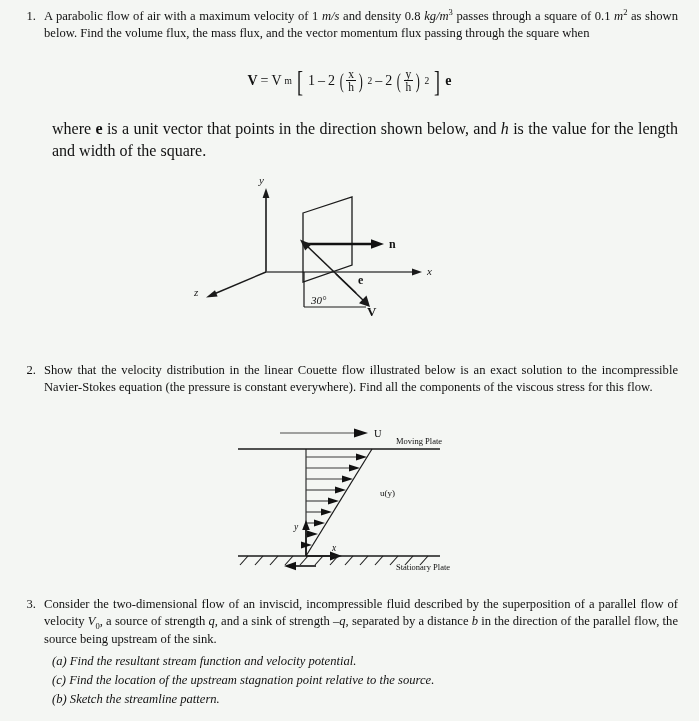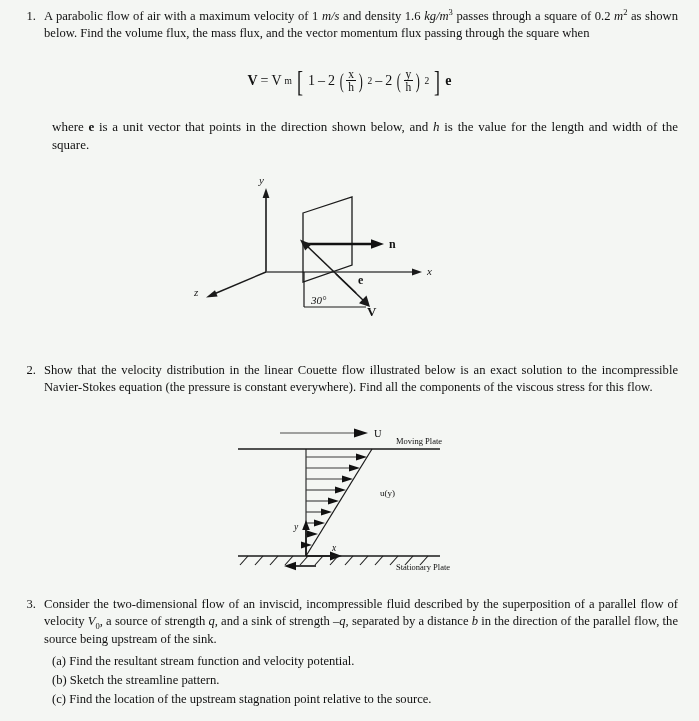--- a/index.html
+++ b/index.html
@@ -40,31 +40,32 @@
     flex: 1 1 auto;
     text-align: justify;
   }
   .ptext em, .it { }
   .bf { font-weight: bold; }
   sup { font-size: 0.68em; vertical-align: super; line-height: 0; }
   sub { font-size: 0.68em; vertical-align: sub; line-height: 0; }
 
   #prob1 { left: 18px; top: 8px;  width: 660px; }
   #where-note { position: absolute; left: 52px; top: 118px; width: 626px;
-                font-size: 13px; line-height: 1.37; text-align: justify; }
+                font-size: 16px; line-height: 1.37; text-align: justify; }
   #prob2 { left: 18px; top: 362px; width: 660px; }
   #prob3 { left: 18px; top: 596px; width: 660px; }
 
   .subparts {
     position: absolute;
     left: 52px;
     top: 652px;
     width: 620px;
     font-size: 12.6px;
     line-height: 1.50;
+    font-style: italic;
   }
 
   
   .equation {
     position: absolute;
     left: 0; top: 68px;
     width: 699px;
     text-align: center;
     font-size: 14px;
   }
@@ -96,21 +97,21 @@
   #fig2 { left: 228px; top: 424px; width: 260px; height: 148px; }
   svg text { font-family: "Liberation Serif", serif; }
 </style>
 </head>
 <body style="background: rgb(244, 246, 243); color: rgb(17, 17, 17);">
 
 <div class="page">
 
   <div class="problem" id="prob1">
     <div class="pnum">1.</div>
-    <div class="ptext"><span>A parabolic flow of air with a maximum velocity of 1 </span><em class="it">m/s</em><span> and density 1.6 </span><em class="it">kg/m</em><sup>3</sup><span> passes through a square of 0.2 </span><em class="it">m</em><sup>2</sup><span> as shown below. Find the volume flux, the mass flux, and the vector momentum flux passing through the square when</span></div>
+    <div class="ptext"><span>A parabolic flow of air with a maximum velocity of 1 </span><em class="it">m/s</em><span> and density 0.8 </span><em class="it">kg/m</em><sup>3</sup><span> passes through a square of 0.1 </span><em class="it">m</em><sup>2</sup><span> as shown below. Find the volume flux, the mass flux, and the vector momentum flux passing through the square when</span></div>
   </div>
 
   <div class="equation">
     <span class="eqwrap">
       <span class="bf">V</span>
       <span>=</span>
       <span class="it">V</span>
         <sub class="it">m</sub>
       <span class="brk">[</span>
       <span>1</span>
@@ -258,17 +259,17 @@
     </svg>
   </div>
 
   <div class="problem" id="prob3">
     <div class="pnum">3.</div>
     <div class="ptext"><span>Consider the two-dimensional flow of an inviscid, incompressible fluid described by the superposition of a parallel flow of velocity </span><em class="it">V</em><sub>0</sub><span>, a source of strength </span><em class="it">q</em><span>, and a sink of strength </span><em class="it">–q</em><span>, separated by a distance </span><em class="it">b</em><span> in the direction of the parallel flow, the source being upstream of the sink.</span></div>
   </div>
 
   <div class="subparts">
     <div>(a) Find the resultant stream function and velocity potential.</div>
+    <div>(c) Find the location of the upstream stagnation point relative to the source.</div>
     <div>(b) Sketch the streamline pattern.</div>
-    <div>(c) Find the location of the upstream stagnation point relative to the source.</div>
   </div>
 
 </div>
 
 </body></html>

